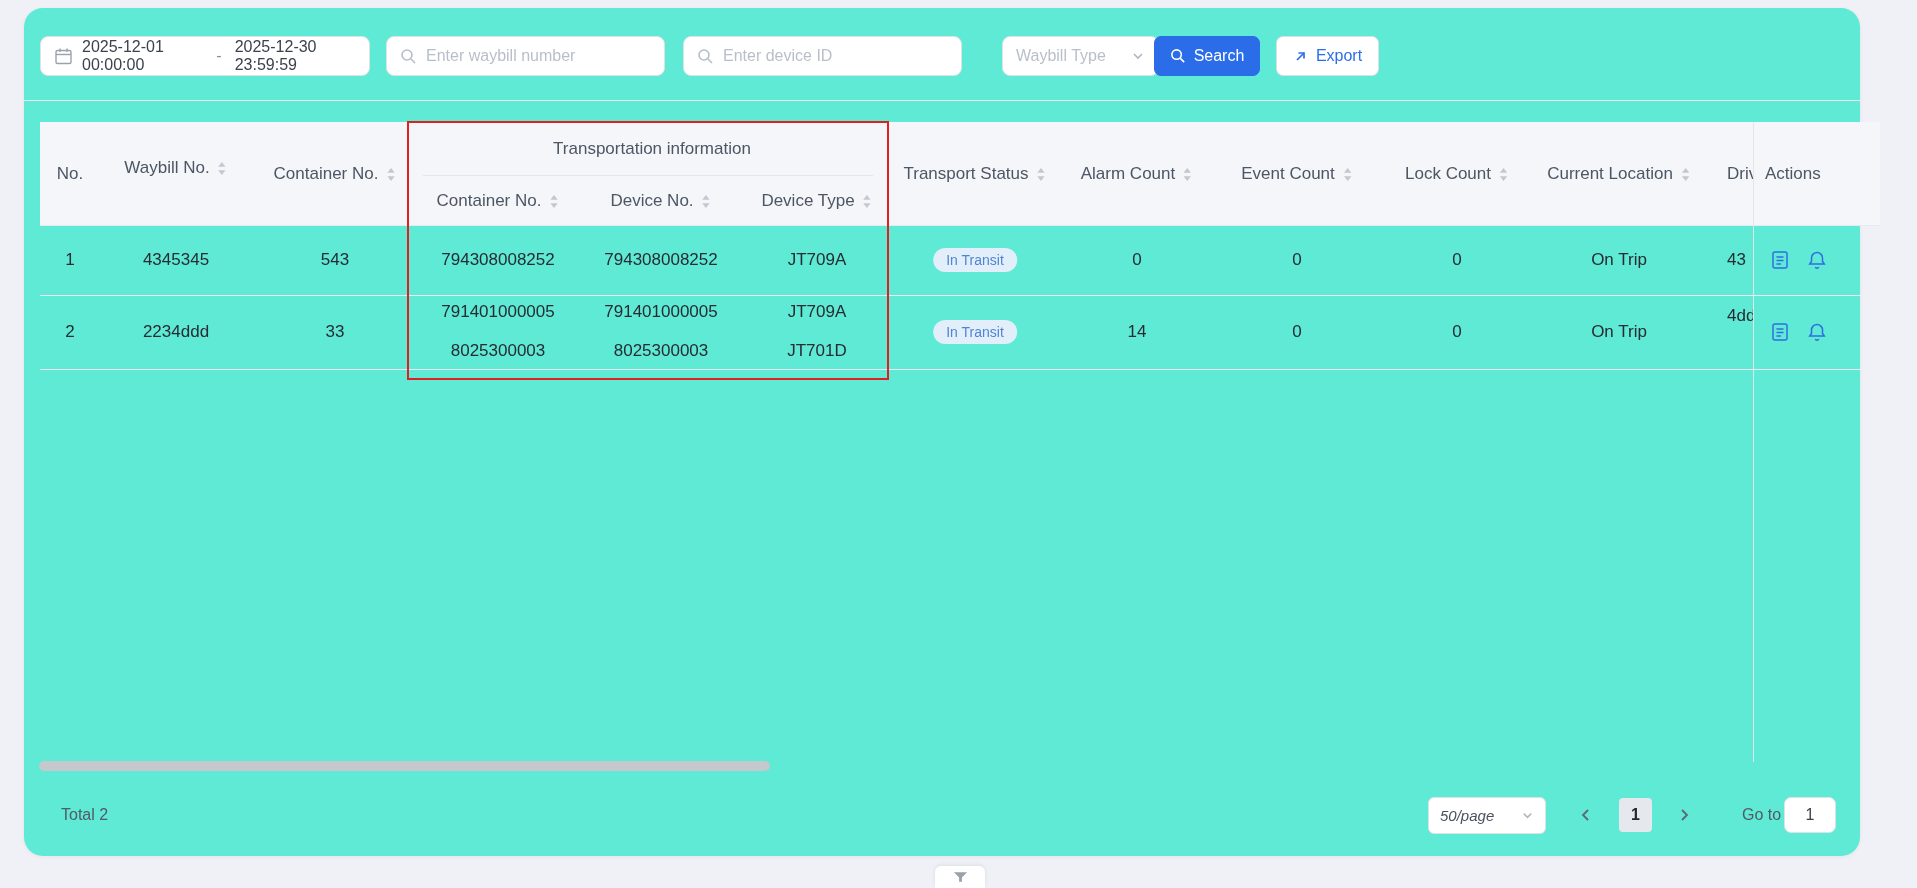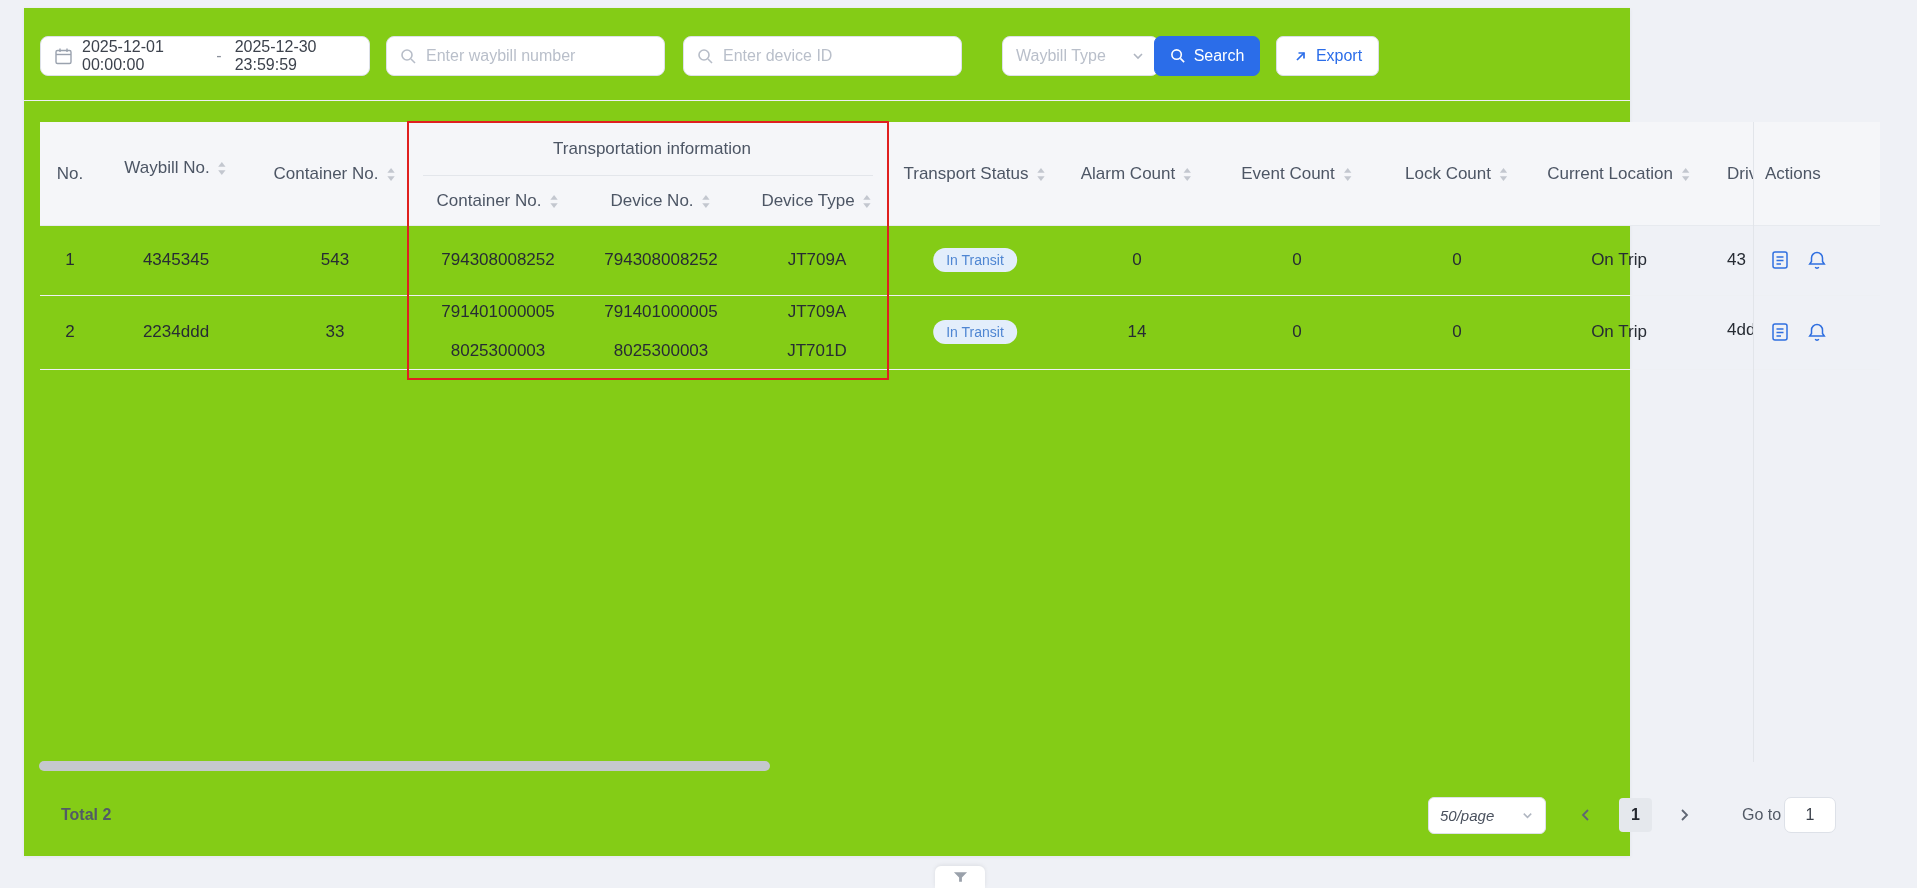--- a/index.html
+++ b/index.html
@@ -1,21 +1,21 @@
 <!DOCTYPE html>
 <html><head>
 <meta charset="utf-8">
 <style>
   html,body{margin:0;padding:0;}
   body{background:#eff1f6;font-family:"Liberation Sans","DejaVu Sans",sans-serif;}
   .stage{position:relative;width:1917px;height:888px;overflow:hidden;}
   .abs{position:absolute;}
   .cc{transform:translate(-50%,-50%);white-space:nowrap;}
   .cl{transform:translateY(-50%);white-space:nowrap;}
-  .card{position:absolute;left:24px;top:8px;width:1606px;height:848px;background:#84cc16;border-radius:0;box-shadow:0 1px 4px rgba(31,45,61,.06);}
+  .card{position:absolute;left:24px;top:8px;width:1836px;height:848px;background:#5eead4;border-radius:19px;box-shadow:0 1px 4px rgba(31,45,61,.06);}
 
   
   .ctrl{display:flex;align-items:center;background:#fff;border:1px solid #dde1e8;border-radius:8px;height:40px;box-sizing:border-box;padding:0 13px;gap:9px;}
   .date-text{font-size:16px;color:#3c424c;}
   .date-sep{font-size:16px;color:#8a909b;margin:0 4px;}
   input.txt{border:none;outline:none;background:transparent;font-family:inherit;font-size:16px;color:#3c424c;width:100%;padding:0;}
   input.txt::placeholder{color:#b9bfca;}
   .select-ph{font-size:16px;color:#b9bfca;flex:1;}
   .btn{display:flex;align-items:center;justify-content:center;gap:8px;height:40px;border-radius:7px;box-sizing:border-box;font-size:16px;cursor:pointer;}
   .btn-primary{background:#2b6de9;color:#fff;border:1px solid #2b6de9;}
@@ -243,21 +243,21 @@
     <div class="vcell cc abs" style="left:637px;top:304px;">791401000005</div>
     <div class="vcell cc abs" style="left:793px;top:304px;">JT709A</div>
     <div class="vcell cc abs" style="left:474px;top:343px;">8025300003</div>
     <div class="vcell cc abs" style="left:637px;top:343px;">8025300003</div>
     <div class="vcell cc abs" style="left:793px;top:343px;">JT701D</div>
     <div class="badge cc abs" style="left:951px;top:324px;">In Transit</div>
     <div class="vcell cc abs" style="left:1113px;top:324px;">14</div>
     <div class="vcell cc abs" style="left:1273px;top:324px;">0</div>
     <div class="vcell cc abs" style="left:1433px;top:324px;">0</div>
     <div class="vcell cc abs" style="left:1595px;top:324px;">On Trip</div>
-    <div class="vcell cl abs driver-clip" style="left:1703px;top:322px;">4dd</div>
+    <div class="vcell cl abs driver-clip" style="left:1703px;top:308px;">4dd</div>
     <span class="icon-btn cc abs" style="left:1756px;top:324px;">
       <svg width="21" height="21" viewBox="0 0 21 21" fill="none" stroke="#2f6fe0" stroke-width="1.5">
           <rect x="3.5" y="2.5" width="14" height="16" rx="2"></rect>
           <line x1="7" y1="7.5" x2="14" y2="7.5"></line>
           <line x1="7" y1="11" x2="14" y2="11"></line>
           <line x1="7" y1="14.5" x2="11.5" y2="14.5"></line>
         </svg>
     </span>
     <span class="icon-btn cc abs" style="left:1793px;top:324px;">
       <svg width="21" height="21" viewBox="0 0 21 21" fill="none" stroke="#2f6fe0" stroke-width="1.5">
@@ -266,21 +266,21 @@
         </svg>
     </span>
     <div class="row-sep" style="top:361px;"></div>
 
     <div class="fixed-col-divider"></div>
 
     <div class="annotation"></div>
 
     <div class="hscrollbar"></div>
 
-    <div class="total cl abs" style="left:37px;top:807px;font-weight:bold;">Total 2</div>
+    <div class="total cl abs" style="left:37px;top:807px;">Total 2</div>
 
     <div class="pg-select abs" style="left:1404px;top:789px;width:118px;">
       <span>50/page</span>
       <span style="line-height:0;">
         <svg width="13" height="13" viewBox="0 0 14 14" fill="none" stroke="#b0b6c1" stroke-width="1.6">
             <path d="M3 5 L7 9 L11 5"></path>
           </svg>
       </span>
     </div>
 

